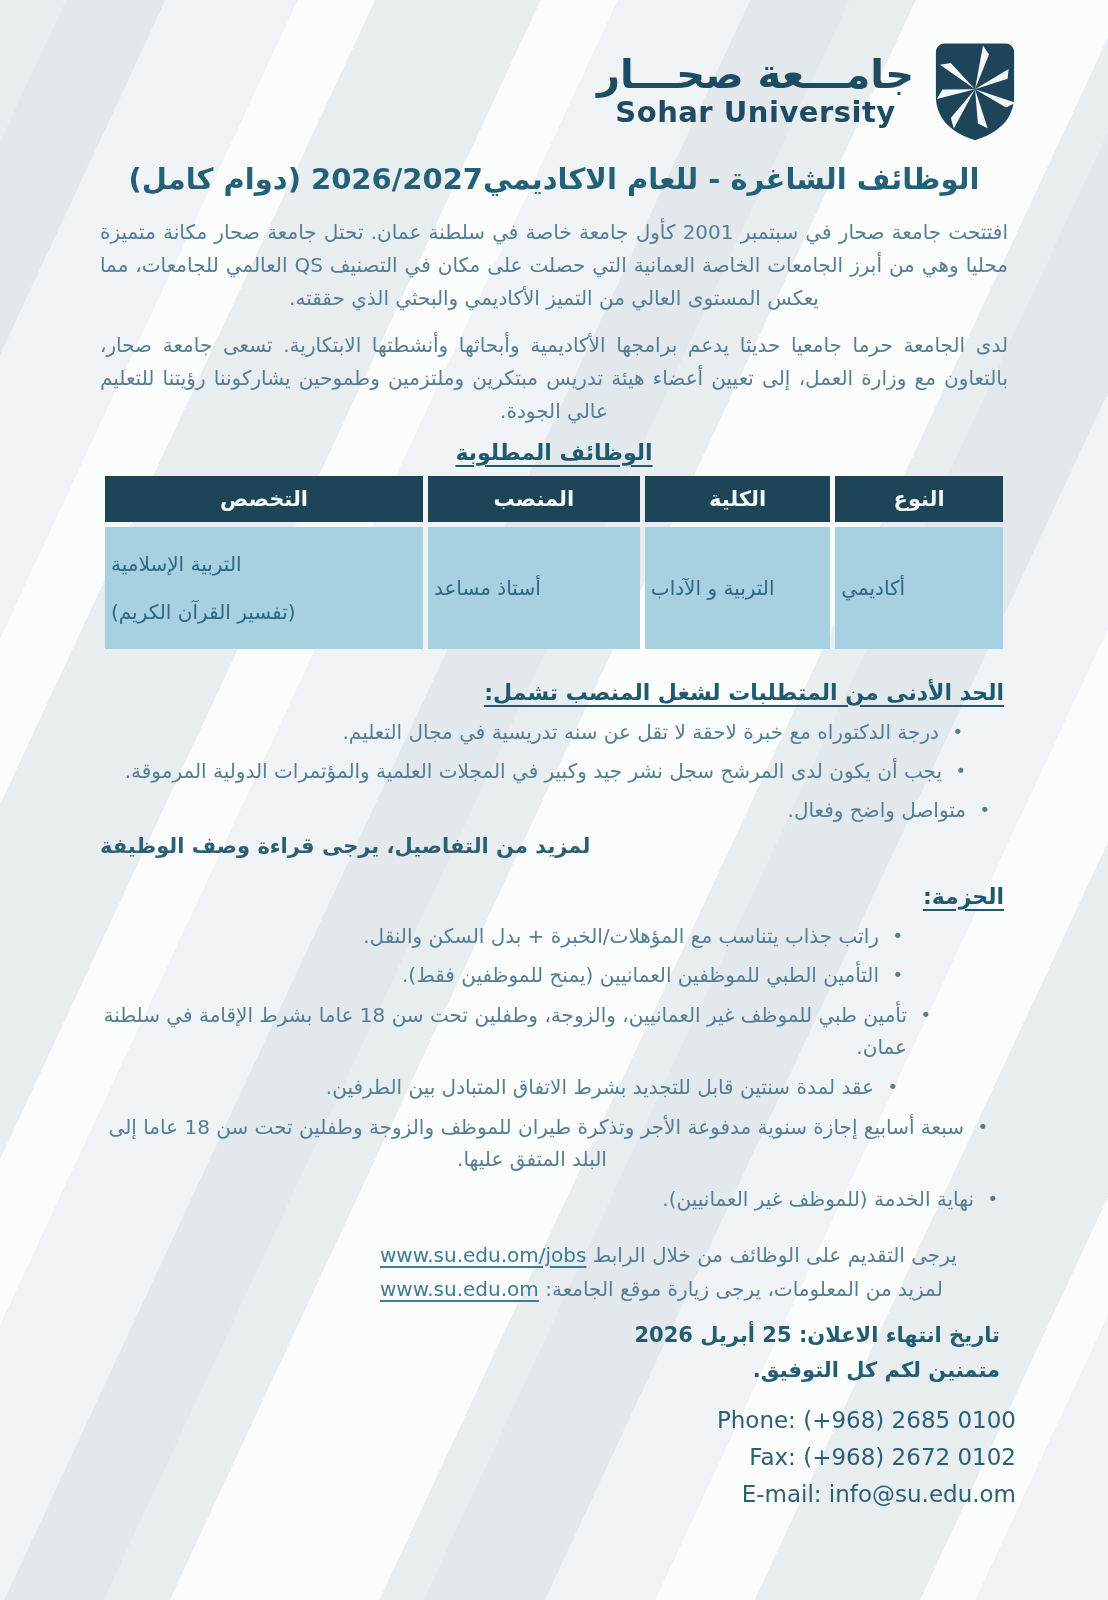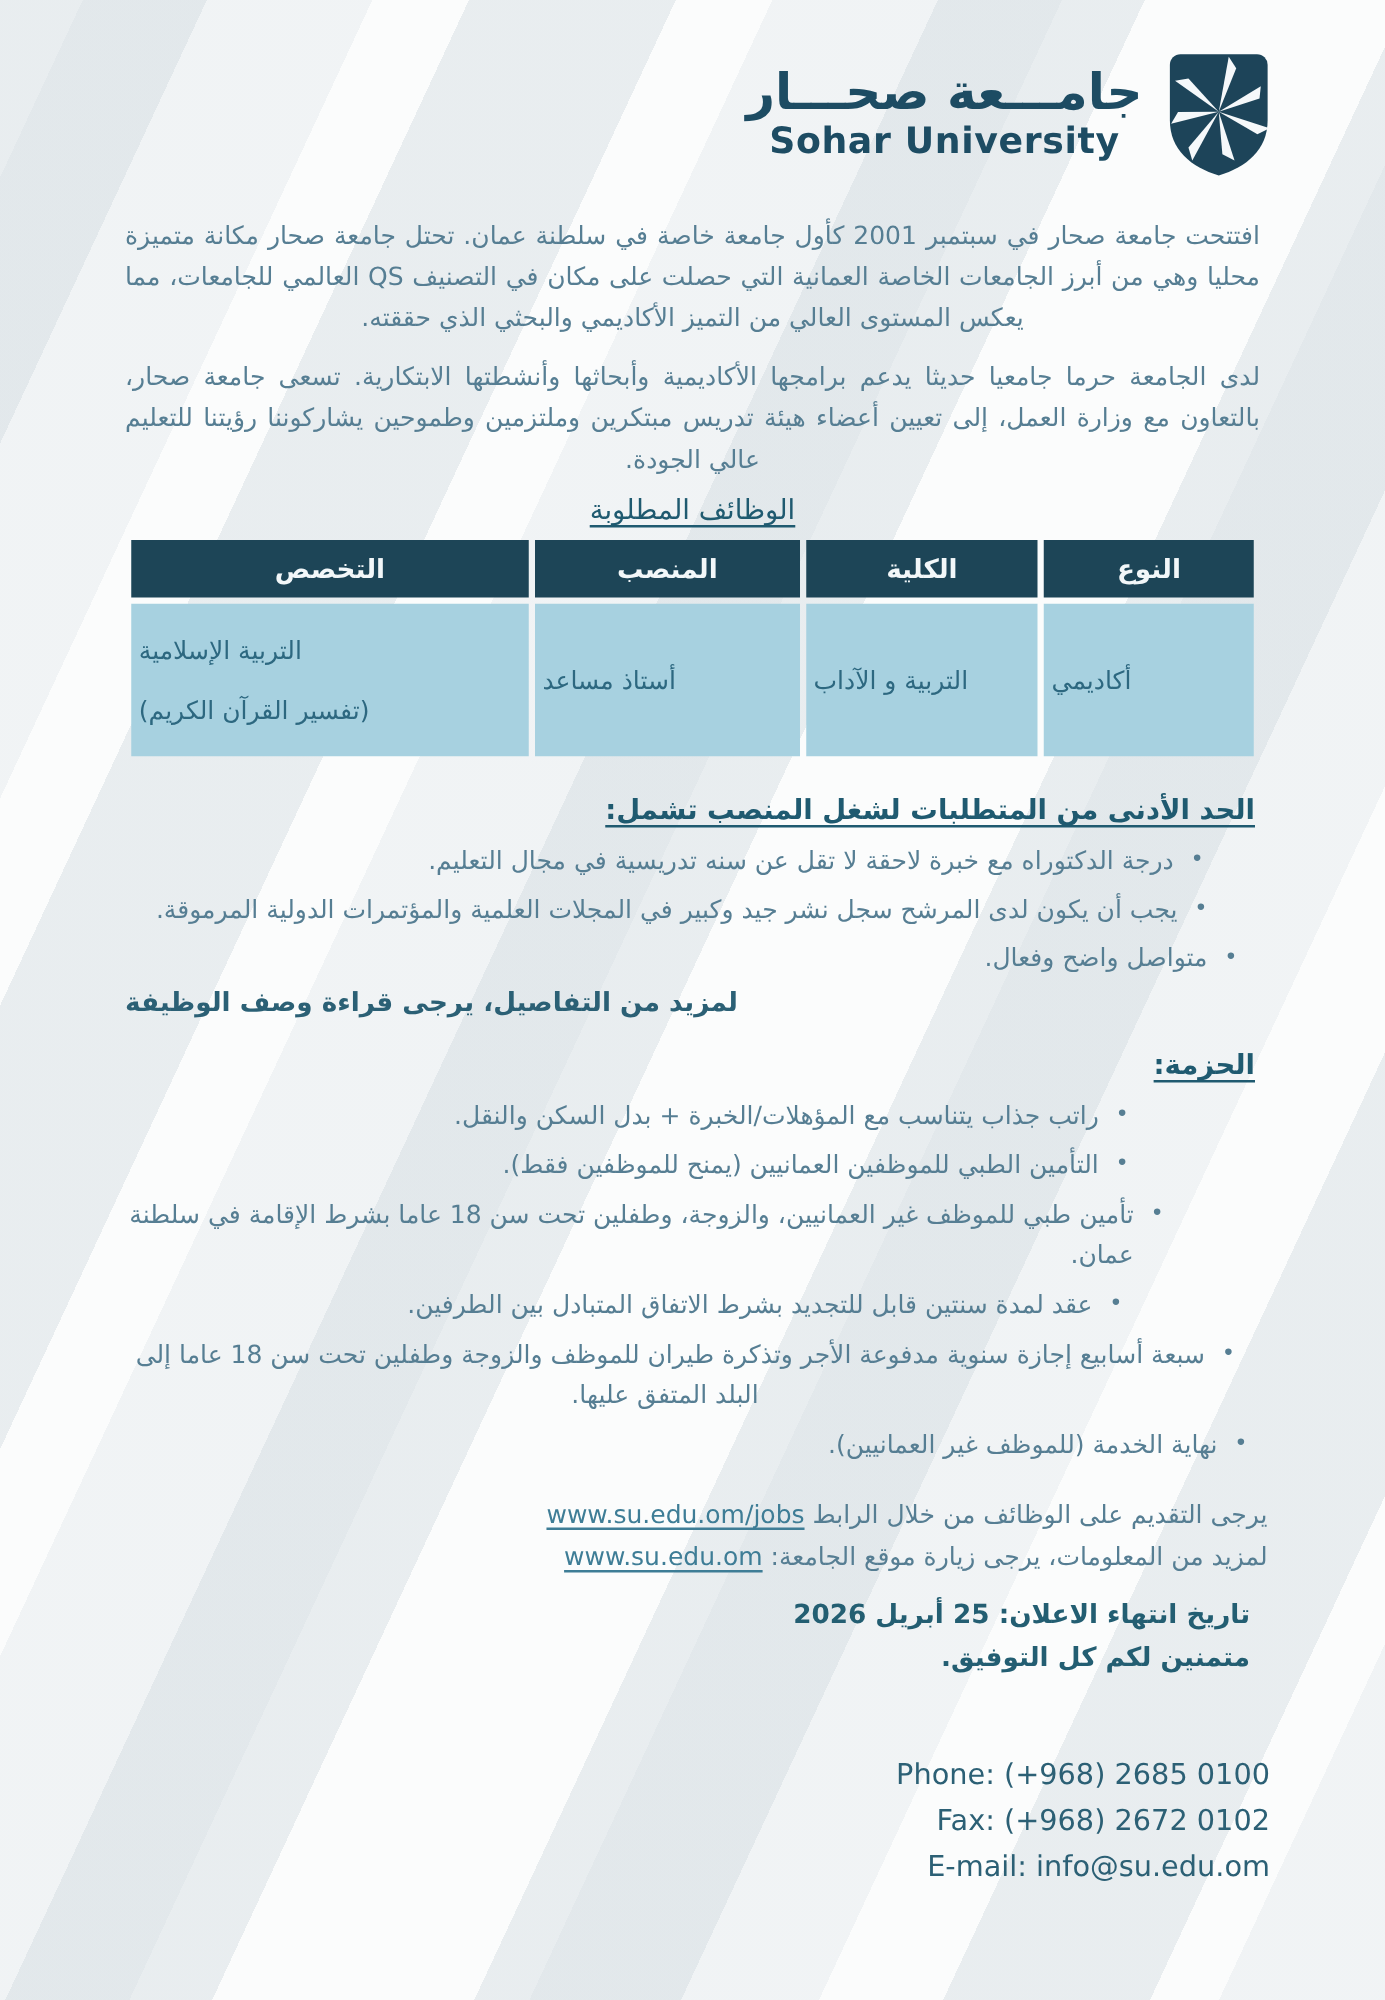--- a/index.html
+++ b/index.html
@@ -23,21 +23,21 @@
   
   .content{position:absolute;top:158px;left:0;right:0;padding:0 100px;direction:rtl;}
   .doc-title{
     text-align:center;color:#236178;font-size:29px;font-weight:bold;line-height:1.5;
   }
   .intro p{
     margin:14px 0 0 0;color:#567e93;font-size:20px;line-height:33px;
     text-align:justify;text-align-last:center;
   }
   .section-center-heading{
-    margin-top:12px;text-align:center;color:#1f5a70;font-size:22px;font-weight:normal;
+    margin-top:12px;text-align:center;color:#1f5a70;font-size:22px;font-weight:bold;
     text-decoration:underline;text-underline-offset:5px;
   }
 
   
   table.jobs{width:100%;margin-top:6px;border-collapse:separate;border-spacing:5px;direction:rtl;}
   table.jobs th{
     background:#1d4557;color:#f2f7f9;font-size:21px;font-weight:bold;padding:11px 6px;text-align:center;
   }
   table.jobs td{
     background:#a7d1e0;color:#2d6880;font-size:20px;padding:10px 6px;text-align:left;height:102px;vertical-align:middle;
@@ -58,21 +58,21 @@
   ul.req li:nth-child(4){margin-right:156px;}
   ul.pkg li:nth-child(1){margin-right:103px;}
   ul.pkg li:nth-child(2){margin-right:103px;}
   ul.pkg li:nth-child(3){margin-right:75px;line-height:32px;}
   ul.pkg li:nth-child(4){margin-right:108px;}
   ul.pkg li:nth-child(5){margin-right:18px;line-height:32px;text-align-last:center;}
   ul.pkg li:nth-child(6){margin-right:8px;}
   .more-details{margin:2px 150px 0 0;color:#2b6075;font-size:21px;font-weight:bold;text-align:left;}
 
   
-  .apply{margin:24px -6px 0 280px;text-align:right;color:#567e93;font-size:20px;line-height:34px;}
+  .apply{margin:24px -6px 0 280px;text-align:left;color:#567e93;font-size:20px;line-height:34px;}
   .apply a{color:#3e7d96;text-decoration:underline;text-underline-offset:4px;}
   .closing{margin:12px 8px 0 0;text-align:right;color:#235e72;font-size:21px;font-weight:bold;line-height:35px;}
 
   
   .footer-left{position:absolute;left:75px;top:1412px;color:#828f96;font-size:23px;line-height:36px;direction:ltr;}
   .footer-right{position:absolute;right:92px;top:1402px;color:#2c6075;font-size:23px;line-height:37px;text-align:right;direction:ltr;}
 </style>
 </head>
 <body>
 
@@ -92,20 +92,21 @@
       </g>
     </svg>
     <div class="logo-text">
       <div class="logo-ar">جامـــعة صحـــار</div>
       <div class="logo-en">Sohar University</div>
     </div>
   </div>
 
   <div class="content">
 
+    <div class="doc-title">الوظائف الشاغرة - للعام الاكاديمي2026/2027  (دوام كامل)</div>
 
     <div class="intro">
       <p>افتتحت جامعة صحار في سبتمبر 2001 كأول جامعة خاصة في سلطنة عمان. تحتل جامعة صحار مكانة متميزة محليا وهي من أبرز الجامعات الخاصة العمانية التي حصلت على مكان في التصنيف QS العالمي للجامعات، مما يعكس المستوى العالي من التميز الأكاديمي والبحثي الذي حققته.</p>
       <p>لدى الجامعة حرما جامعيا حديثا يدعم برامجها الأكاديمية وأبحاثها وأنشطتها الابتكارية. تسعى جامعة صحار، بالتعاون مع وزارة العمل، إلى تعيين أعضاء هيئة تدريس مبتكرين وملتزمين وطموحين يشاركوننا رؤيتنا للتعليم عالي الجودة.</p>
     </div>
 
     <div class="section-center-heading">الوظائف المطلوبة</div>
     <table class="jobs">
       <colgroup>
         <col style="width:19%">

